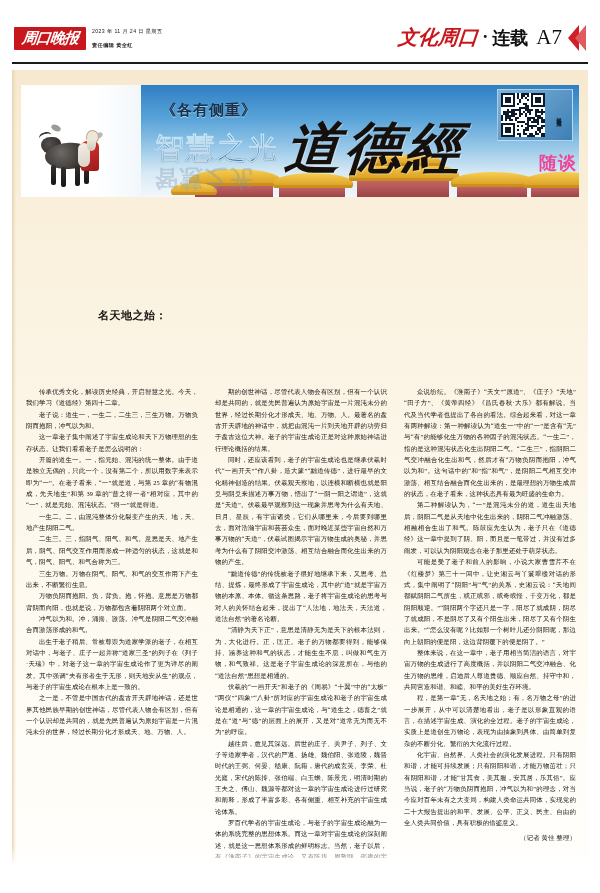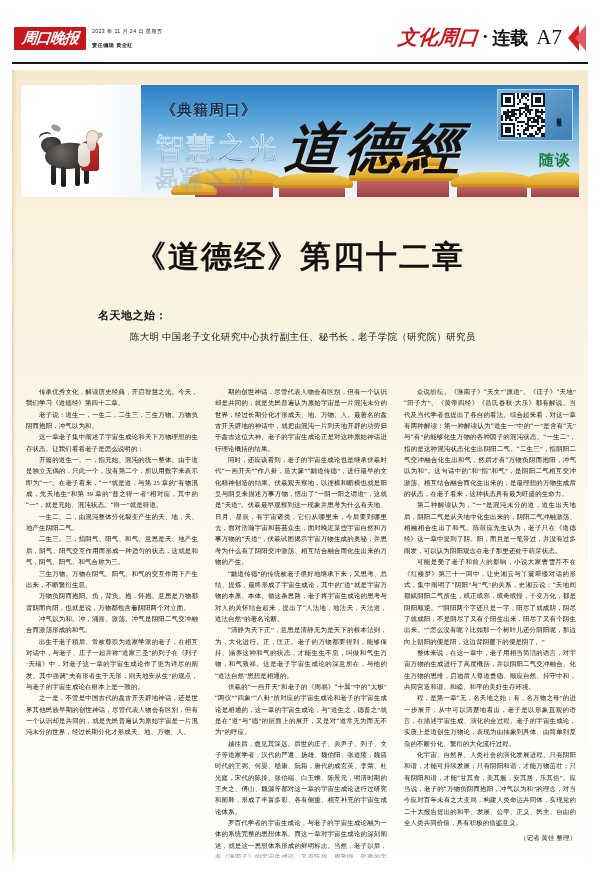--- a/index.html
+++ b/index.html
@@ -121,22 +121,22 @@
   }
   .bn-daodejing{
     position:absolute;left:264px;top:26px;white-space:nowrap;
     font-family:"Liberation Serif",serif;font-weight:bold;font-size:56px;
     letter-spacing:4px;color:#15100c;font-style:italic;
     text-shadow:1px 1px 0 rgba(255,255,255,.35);
     transform:skewX(-4deg);
   }
   .bn-suitan{
     position:absolute;left:470px;top:66px;white-space:nowrap;
-    font-family:"Liberation Serif",serif;font-weight:bold;font-size:15px;
-    color:#15803d;letter-spacing:1px;padding-left:48px;
+    font-family:"Liberation Serif",serif;font-weight:bold;font-size:18px;
+    color:#ec4899;letter-spacing:1px;padding-left:48px;
   }
   
   .palace{position:absolute;left:150px;right:0;bottom:0;height:42px;overflow:hidden;}
   .roof{position:absolute;bottom:0;background:linear-gradient(180deg,#f6cf52,#d99a1e);
     border-radius:60% 60% 4px 4px / 80% 80% 4px 4px;box-shadow:inset 0 -3px 0 rgba(150,95,10,.25);}
   .base{position:absolute;bottom:0;background:linear-gradient(180deg,#c8686a,#9c4446);}
   .qr{
     position:absolute;right:6px;top:4px;width:76px;height:52px;
     background:linear-gradient(135deg,#7fb4dc,#3d7fb5);padding:2px;box-sizing:border-box;
     border:1px solid rgba(255,255,255,.55);
@@ -251,21 +251,21 @@
       <span class="base" style="left:186px;width:92px;height:18px;"></span>
       <span class="roof" style="left:178px;width:110px;height:19px;bottom:16px;"></span>
       <span class="roof" style="left:196px;width:74px;height:13px;bottom:31px;"></span>
       <span class="base" style="left:286px;width:70px;height:12px;"></span>
       <span class="roof" style="left:280px;width:84px;height:15px;bottom:10px;"></span>
       <span class="base" style="left:360px;width:62px;height:11px;"></span>
       <span class="roof" style="left:352px;width:78px;height:16px;bottom:9px;"></span>
       <span class="roof" style="left:0px;width:46px;height:12px;bottom:2px;"></span>
     </div>
 
-    <div class="bn-dianji">《典籍周口》</div>
+    <div class="bn-dianji">《各有侧重》</div>
     <div class="bn-zhihui-rf">智慧之光</div>
     <div class="bn-zhihui">智慧之光</div>
     <div class="bn-daodejing">道德經</div>
     <div class="bn-suitan">随谈</div>
 
     <div class="qr">
       <span class="qr-img">
           <span class="qr-cell" style="left: 16px; top: 0px; width: 2px; height: 2px;"></span>
           <span class="qr-cell" style="left: 20px; top: 0px; width: 2px; height: 2px;"></span>
           <span class="qr-cell" style="left: 22px; top: 0px; width: 2px; height: 2px;"></span>
@@ -521,23 +521,21 @@
           <span class="qr-cell" style="left: 8px; top: 42px; width: 2px; height: 2px;"></span>
           <span class="qr-cell" style="left: 10px; top: 42px; width: 2px; height: 2px;"></span>
           <span class="qr-cell" style="left: 12px; top: 42px; width: 2px; height: 2px;"></span>
         </span>
       <span class="qr-side">
         <span>扫码看视频</span>
       </span>
     </div>
   </div>
 
-  <div class="headline">《道德经》第四十二章</div>
   <div class="byline-label">名天地之始：</div>
-  <div class="byline-author">陈大明  中国老子文化研究中心执行副主任、秘书长，老子学院（研究院）研究员</div>
 
   <div class="cols">
     <div class="col">
         <p>传承优秀文化，解读历史经典，开启智慧之光。今天，我们学习《道德经》第四十二章。</p>
         <p>老子说：道生一，一生二，二生三，三生万物。万物负阴而抱阳，冲气以为和。</p>
         <p>这一章老子集中阐述了宇宙生成论和天下万物理想的生存状态。让我们看看老子是怎么说明的：</p>
         <p>开篇的道生一。一，指元始、混沌的统一整体。由于道是独立无偶的，只此一个，没有第二个，所以用数字来表示即为“一”。在老子看来，“一”就是道，与第 25 章的“有物混成，先天地生”和第 39 章的“昔之得一者”相对应，其中的“一”，就是元始、混沌状态。“得一”就是得道。</p>
         <p>一生二。二，由混沌整体分化裂变产生的天、地，天、地产生阴阳二气。</p>
         <p>二生三。三，指阴气、阳气、和气。意思是天、地产生后，阴气、阳气交互作用而形成一种适匀的状态，这就是和气，阴气、阳气、和气合称为三。</p>
         <p>三生万物。万物在阴气、阳气、和气的交互作用下产生出来，不断繁衍生息。</p>

